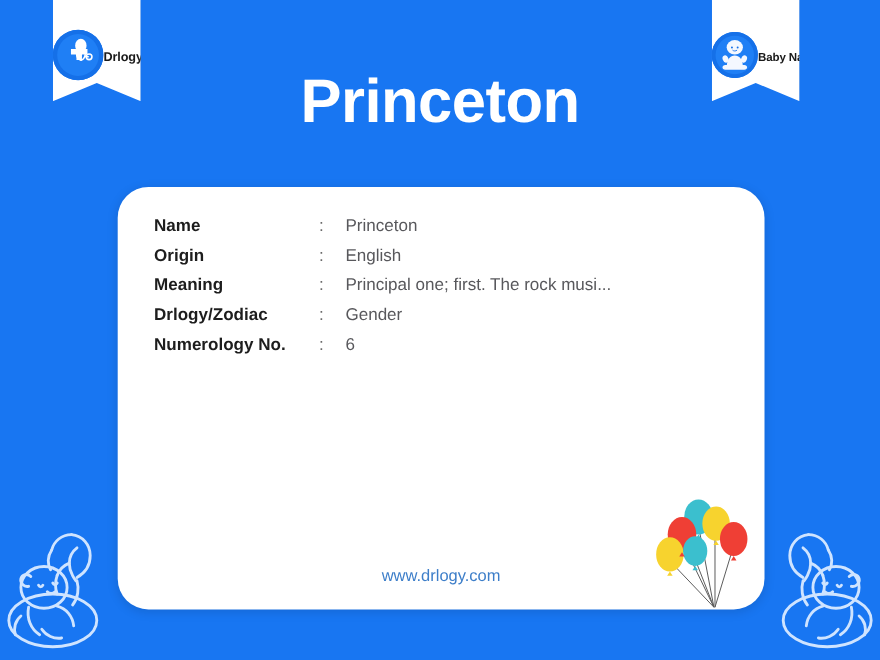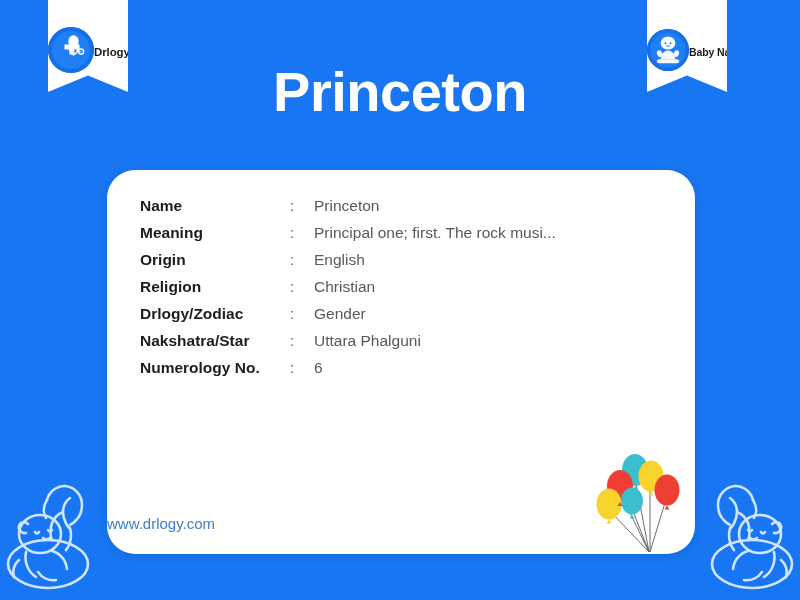--- a/index.html
+++ b/index.html
@@ -109,20 +109,21 @@
     color: #58585c;
     font-weight: normal;
     font-size: 16px;
   }
 
   .site-url {
     position: absolute;
     left: 0;
     top: 345px;
     width: 588px;
+    text-align: center;
     color: #3d7ec9;
     font-size: 15px;
   }
 
   
   .balloons {
     position: absolute;
     right: 6px;
     bottom: -6px;
     width: 96px;
@@ -181,43 +182,33 @@
 <div class="card">
 
   <table class="info-table">
     <tbody>
       <tr>
         <td class="lbl">Name</td>
         <td class="sep">:</td>
         <td class="val">Princeton</td>
       </tr>
       <tr>
+        <td class="lbl">Origin</td>
+        <td class="sep">:</td>
+        <td class="val">English</td>
+      </tr>
+      <tr>
         <td class="lbl">Meaning</td>
         <td class="sep">:</td>
         <td class="val">Principal one; first. The rock musi...</td>
       </tr>
       <tr>
-        <td class="lbl">Origin</td>
-        <td class="sep">:</td>
-        <td class="val">English</td>
-      </tr>
-      <tr>
-        <td class="lbl">Religion</td>
-        <td class="sep">:</td>
-        <td class="val">Christian</td>
-      </tr>
-      <tr>
         <td class="lbl">Drlogy/Zodiac</td>
         <td class="sep">:</td>
         <td class="val">Gender</td>
-      </tr>
-      <tr>
-        <td class="lbl">Nakshatra/Star</td>
-        <td class="sep">:</td>
-        <td class="val">Uttara Phalguni</td>
       </tr>
       <tr>
         <td class="lbl">Numerology No.</td>
         <td class="sep">:</td>
         <td class="val">6</td>
       </tr>
     </tbody>
   </table>
 
   <div class="site-url">www.drlogy.com</div>

